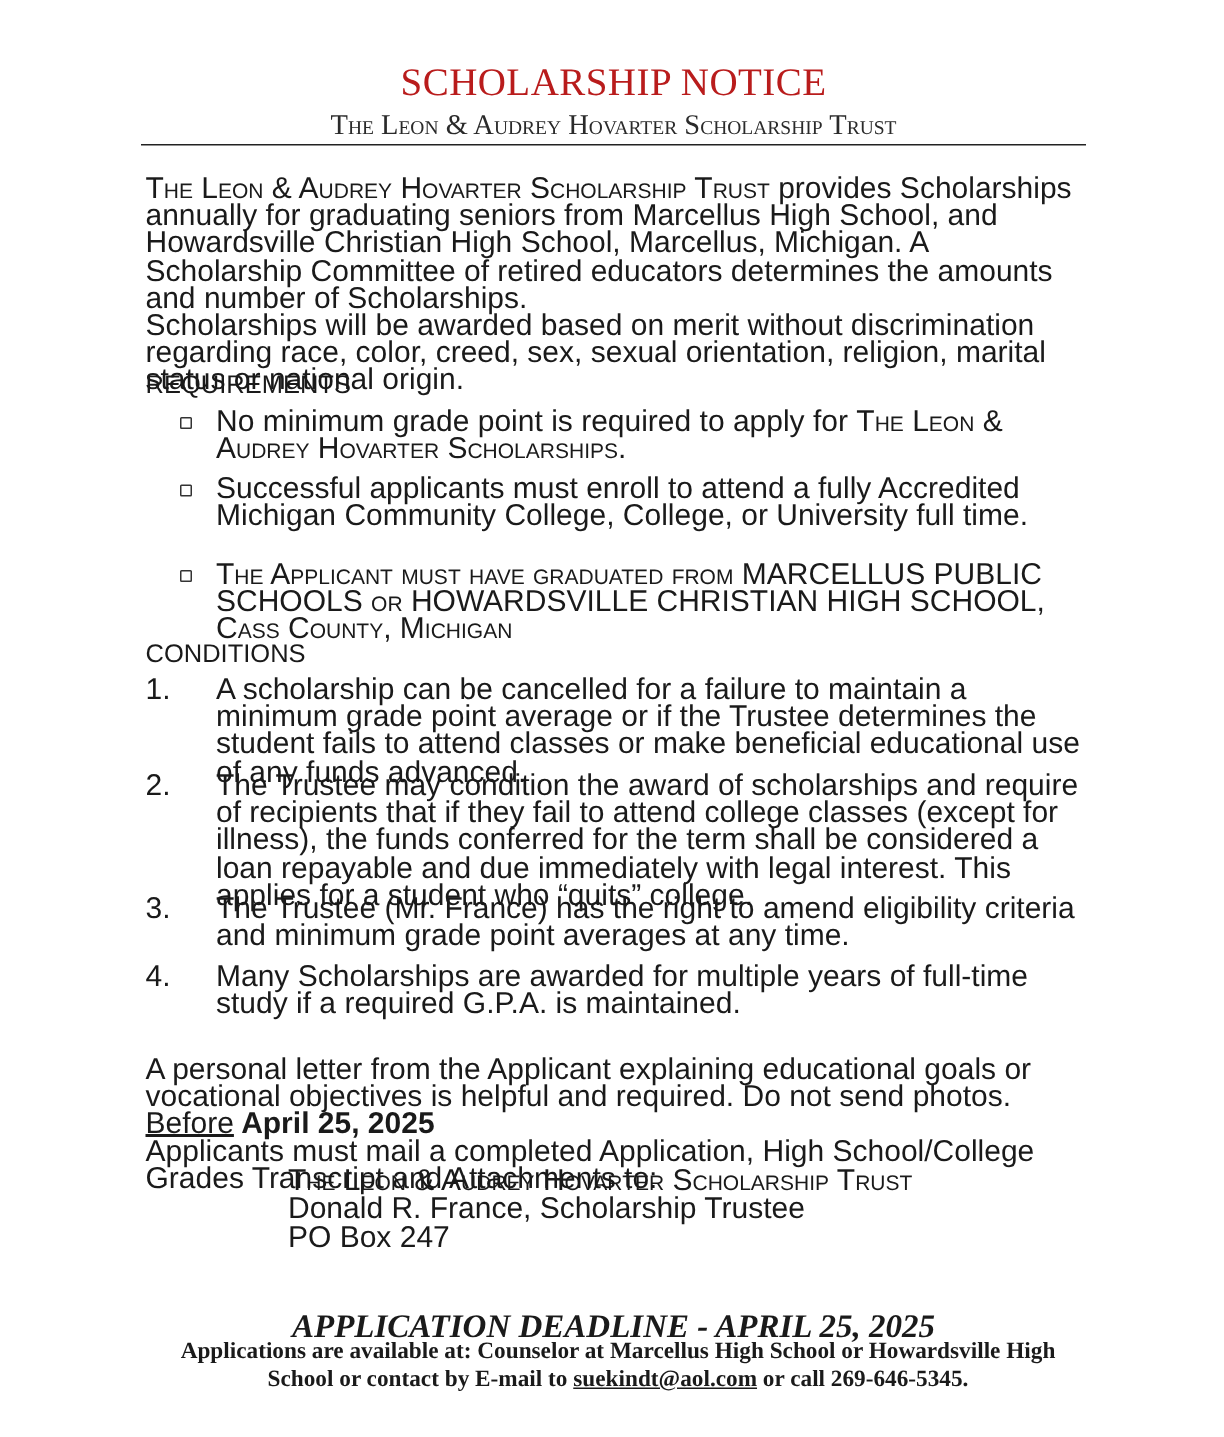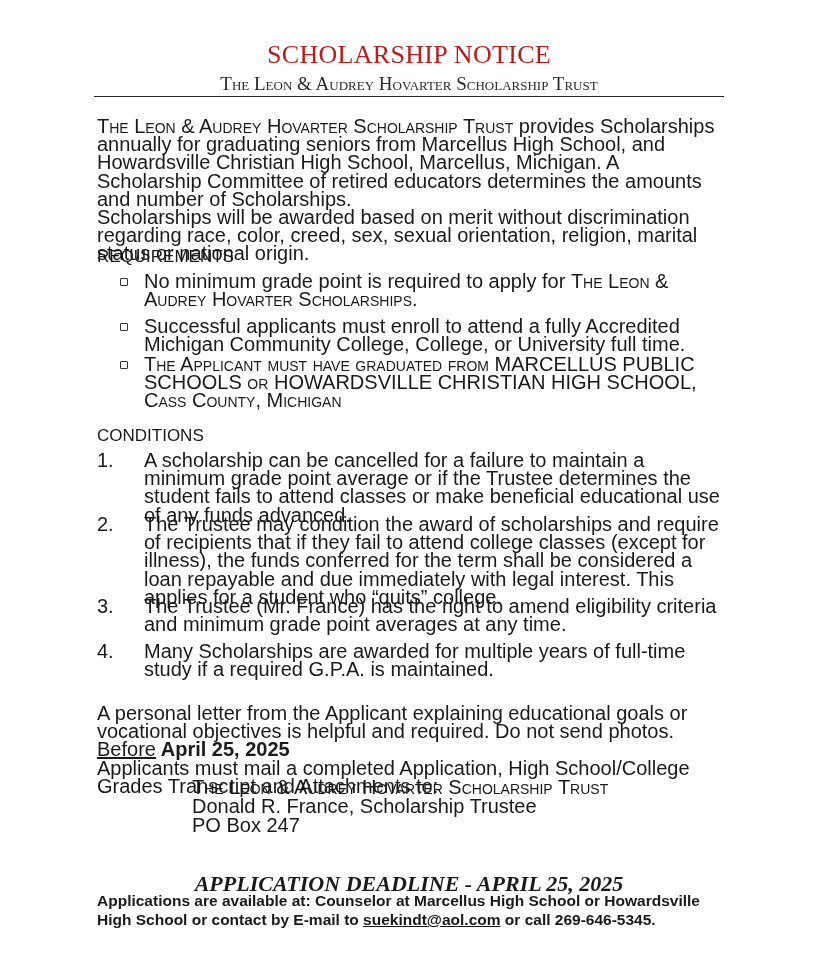--- a/index.html
+++ b/index.html
@@ -43,21 +43,21 @@
 
   .address { position: absolute; left: 192px; top: 778px; width: 500px; }
   .address div { line-height: 19px; }
 
   .deadline {
     position: absolute; left: 94px; width: 630px; top: 871px; text-align: center;
     font-family: "Liberation Serif", serif; font-size: 22px; font-weight: bold; font-style: italic;
   }
   .avail {
     position: absolute; left: 97px; top: 891px; width: 630px;
-    font-family: Liberation Sans, sans-serif; font-size: 15.5px; font-weight: bold; line-height: 19px;
+    font-family: Liberation Serif, serif; font-size: 15.5px; font-weight: bold; line-height: 19px; text-align: center;
   }
   .avail a { color: #1a1a1a; text-decoration: underline; }
 </style>
 </head>
 <body>
 
 <div class="page">
 
   <div class="title">SCHOLARSHIP NOTICE</div>
   <div class="subtitle">The Leon &amp; Audrey Hovarter Scholarship Trust</div>
@@ -72,21 +72,21 @@
 
   <div class="req-list sans">
     <div class="req-item" style="top:0px;">
       <span class="req-bullet"></span>
       <span>No minimum grade point is required to apply for </span><span class="sc">The Leon &amp; Audrey Hovarter Scholarships.</span>
     </div>
     <div class="req-item" style="top:45px;">
       <span class="req-bullet"></span>
       <span>Successful applicants must enroll to attend a fully Accredited Michigan Community College, College, or University full time.</span>
     </div>
-    <div class="req-item" style="top:83px;">
+    <div class="req-item" style="top:102px;">
       <span class="req-bullet"></span>
       <span class="sc">The Applicant must have graduated from </span><span>MARCELLUS PUBLIC SCHOOLS</span><span class="sc"> or </span><span>HOWARDSVILLE CHRISTIAN HIGH SCHOOL</span><span class="sc">, Cass County, Michigan</span>
     </div>
   </div>
 
   <div class="heading cond-head">CONDITIONS</div>
 
   <div class="cond-item sans" style="top:451px;">
     <span class="cond-num">1.</span>
     <span>A scholarship can be cancelled for a failure to maintain a minimum grade point average or if the Trustee determines the student fails to attend classes or make beneficial educational use of any funds advanced.</span>

